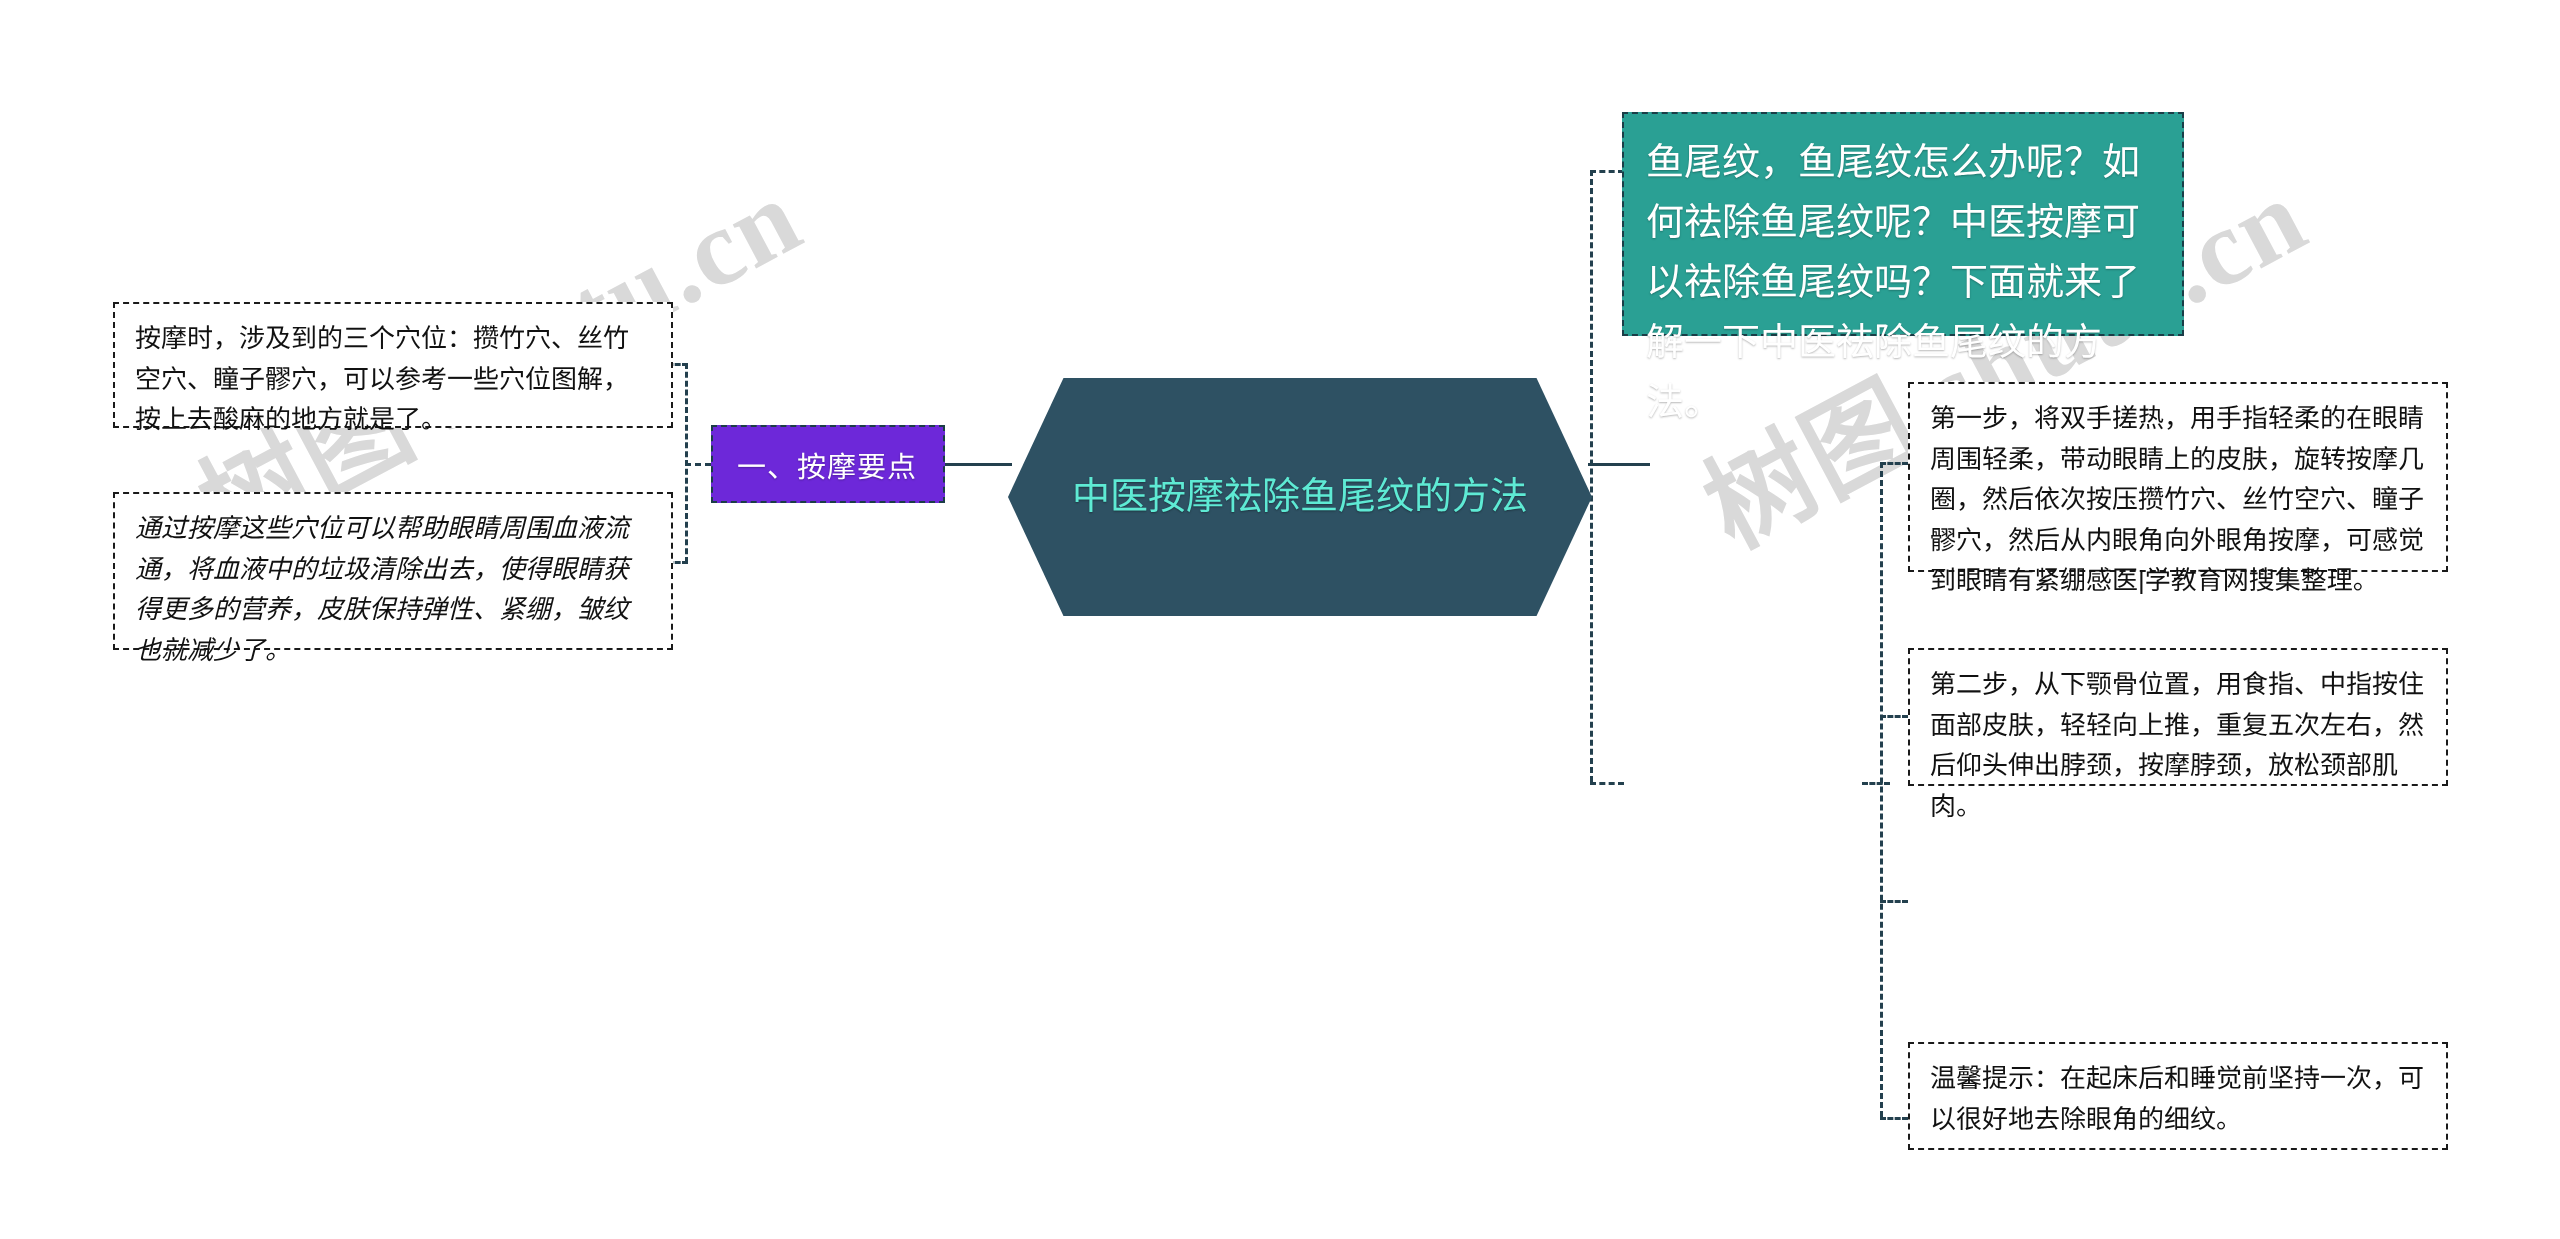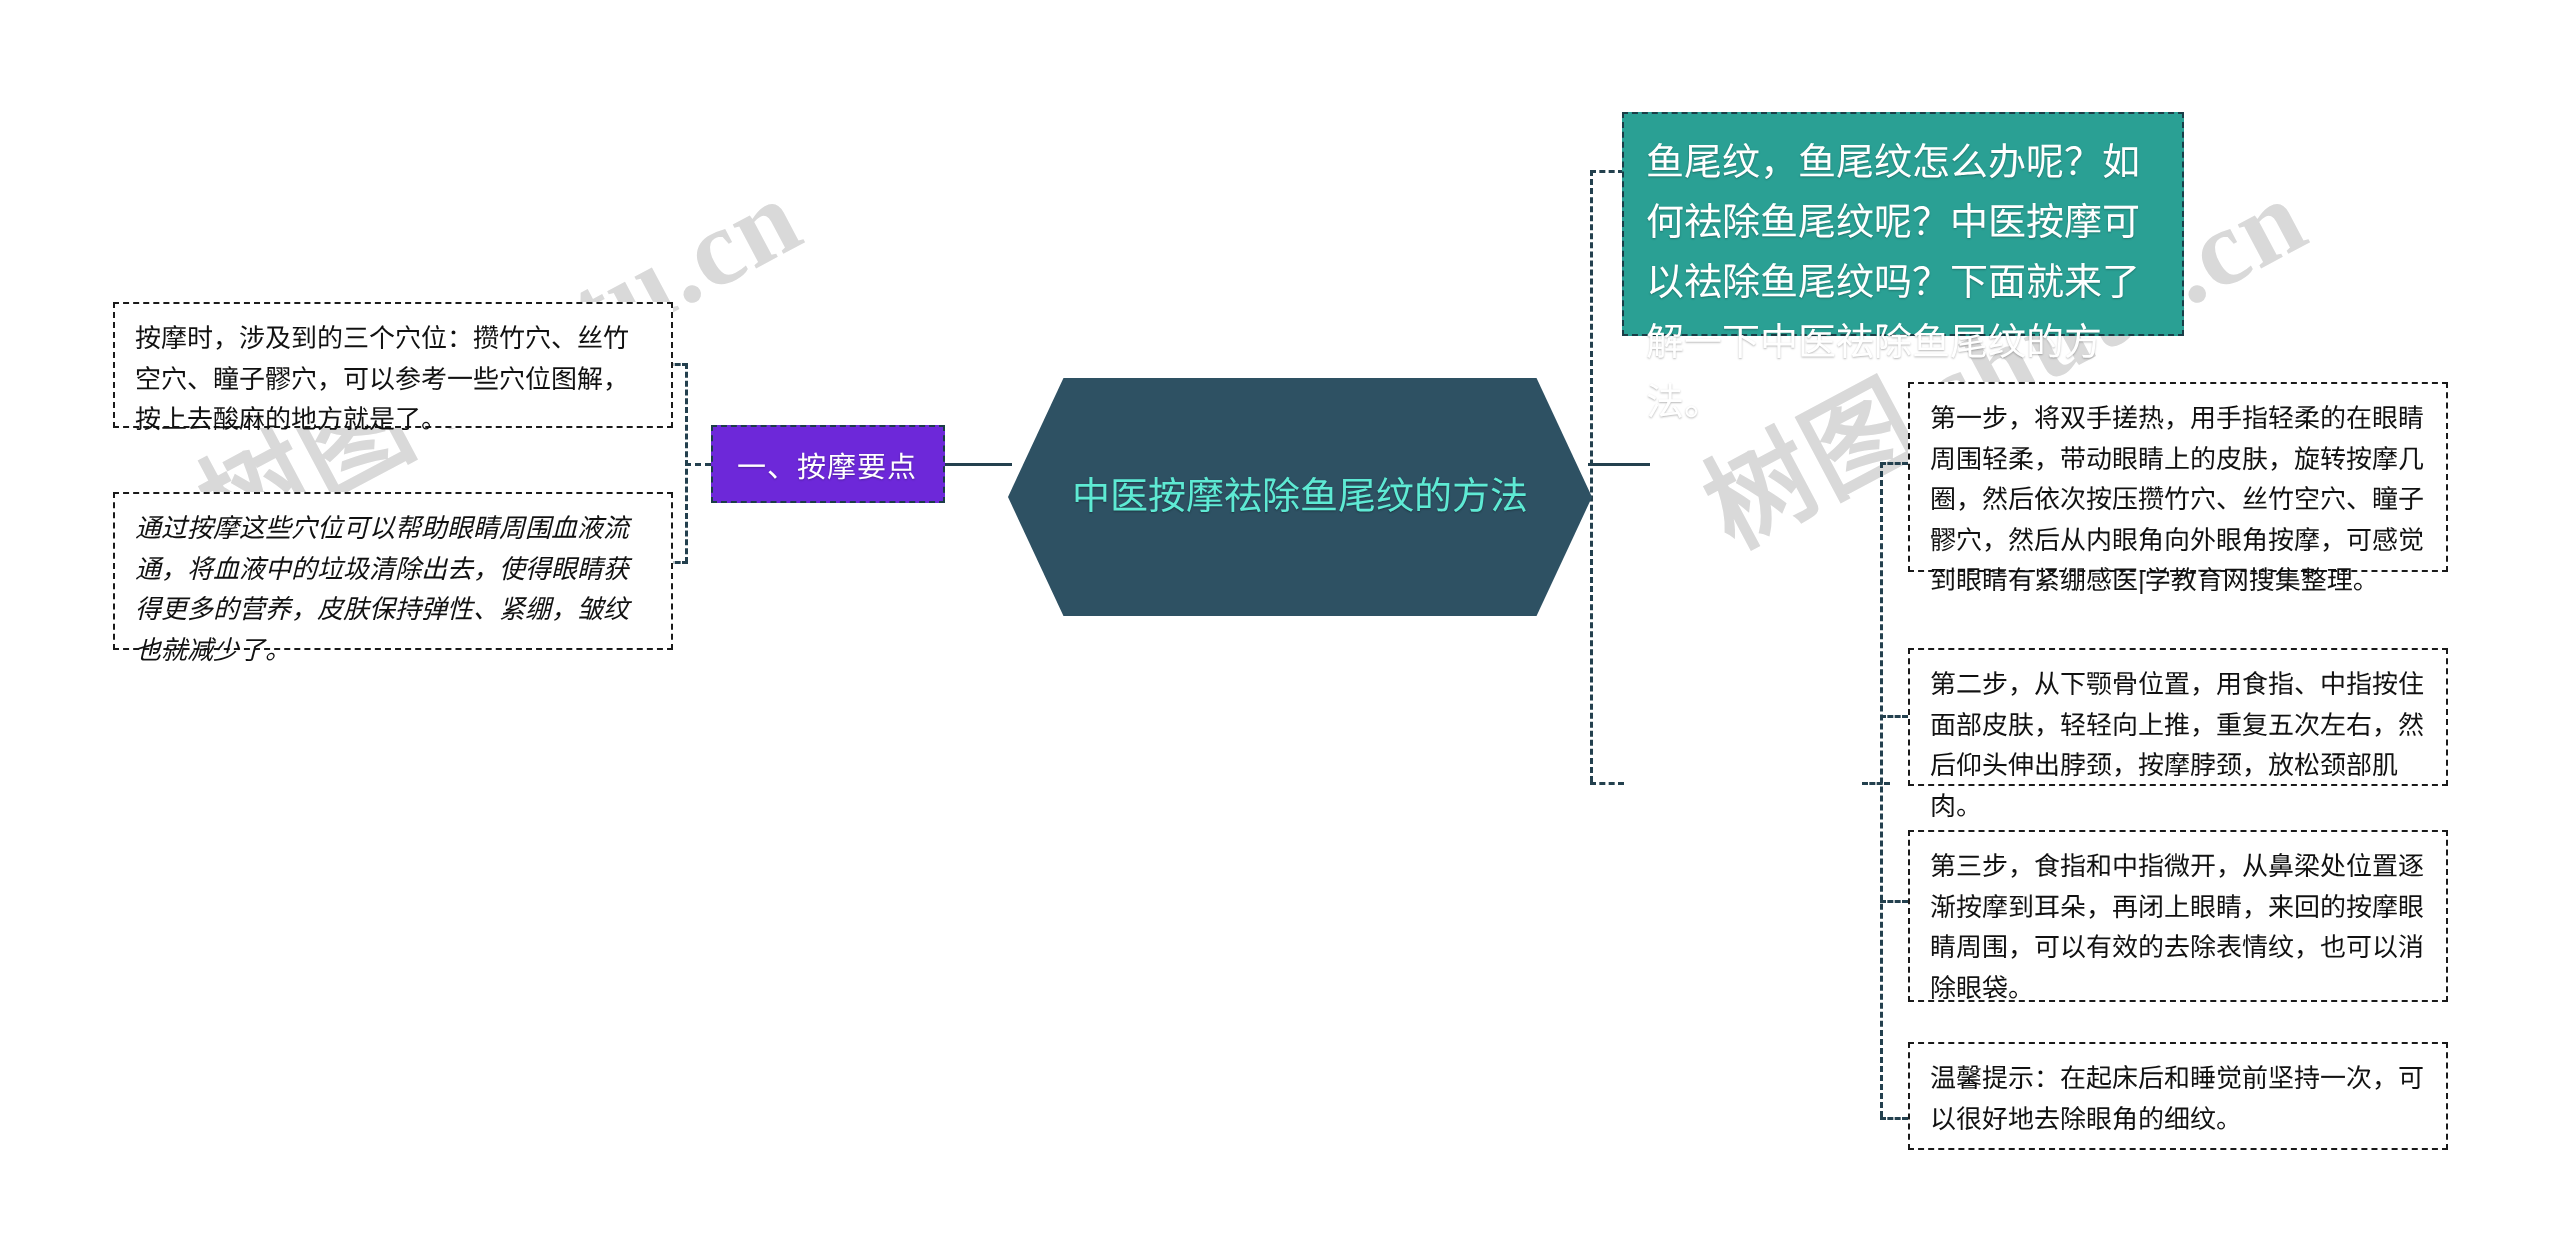--- a/index.html
+++ b/index.html
@@ -192,21 +192,18 @@
   </div>
 
   <div class="leaf-box" id="leaf-right-1" style="left:1908px; top:382px; width:540px; height:190px;">
     <span>第一步，将双手搓热，用手指轻柔的在眼睛周围轻柔，带动眼睛上的皮肤，旋转按摩几圈，然后依次按压攒竹穴、丝竹空穴、瞳子髎穴，然后从内眼角向外眼角按摩，可感觉到眼睛有紧绷感医|学教育网搜集整理。</span>
   </div>
 
   <div class="leaf-box" id="leaf-right-2" style="left:1908px; top:648px; width:540px; height:138px;">
     <span>第二步，从下颚骨位置，用食指、中指按住面部皮肤，轻轻向上推，重复五次左右，然后仰头伸出脖颈，按摩脖颈，放松颈部肌肉。</span>
   </div>
 
-  <div class="leaf-box" id="leaf-right-3" style="left:1908px; top:830px; width:540px; height:172px;">
-    <span>第三步，食指和中指微开，从鼻梁处位置逐渐按摩到耳朵，再闭上眼睛，来回的按摩眼睛周围，可以有效的去除表情纹，也可以消除眼袋。</span>
-  </div>
 
   <div class="leaf-box" id="leaf-right-4" style="left:1908px; top:1042px; width:540px; height:108px;">
     <span>温馨提示：在起床后和睡觉前坚持一次，可以很好地去除眼角的细纹。</span>
   </div>
 
 </div>
 
 </body></html>

